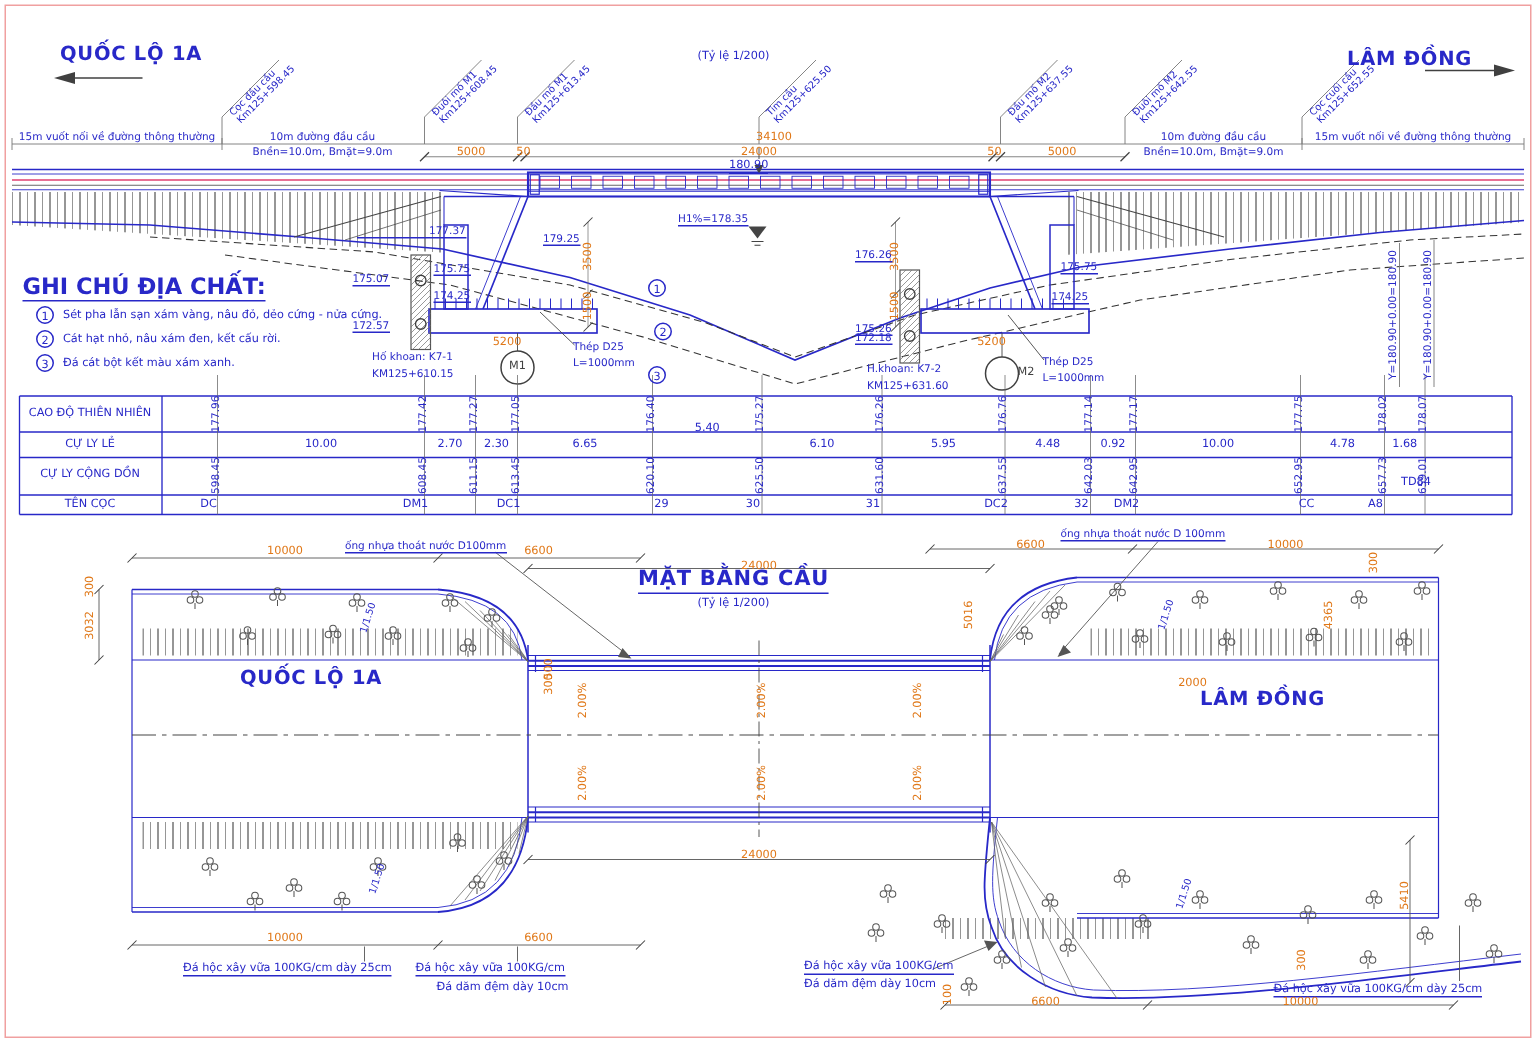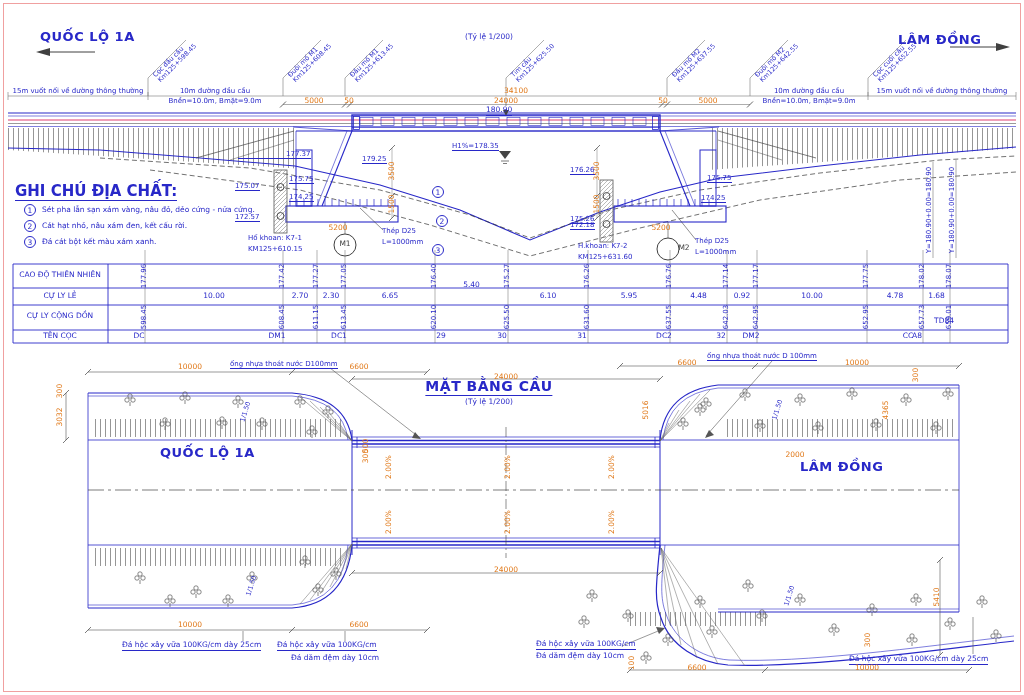--- a/index.html
+++ b/index.html
@@ -640,21 +640,21 @@
       <div class="lbl v t7" style="left: 669px; top: 317px;">637.55</div>
       <div class="lbl c t75" style="left: 664px; top: 331.5px;">DC2</div>
       <div class="lbl v t7" style="left: 726px; top: 276px;">177.14</div>
       <div class="lbl v t7" style="left: 726px; top: 317px;">642.03</div>
       <div class="lbl c t75" style="left: 721px; top: 331.5px;">32</div>
       <div class="lbl v t7" style="left: 756px; top: 276px;">177.17</div>
       <div class="lbl v t7" style="left: 756px; top: 317px;">642.95</div>
       <div class="lbl c t75" style="left: 751px; top: 331.5px;">DM2</div>
       <div class="lbl v t7" style="left: 866px; top: 276px;">177.75</div>
       <div class="lbl v t7" style="left: 866px; top: 317px;">652.95</div>
-      <div class="lbl c t75" style="left: 908px; top: 331.5px;">CC</div>
+      <div class="lbl c t75" style="left: 871px; top: 331.5px;">CC</div>
       <div class="lbl v t7" style="left: 922px; top: 276px;">178.02</div>
       <div class="lbl v t7" style="left: 922px; top: 317px;">657.73</div>
       <div class="lbl c t75" style="left: 917px; top: 331.5px;">A8</div>
       <div class="lbl v t7" style="left: 949px; top: 276px;">178.07</div>
       <div class="lbl v t7" style="left: 949px; top: 317px;">659.01</div>
       <div class="lbl c t75" style="left: 944px; top: 317px;">TD84</div>
       <div class="lbl c t75" style="left: 214px; top: 291.5px;">10.00</div>
       <div class="lbl c t75" style="left: 300px; top: 291.5px;">2.70</div>
       <div class="lbl c t75" style="left: 331px; top: 291.5px;">2.30</div>
       <div class="lbl c t75" style="left: 390px; top: 291.5px;">6.65</div>

